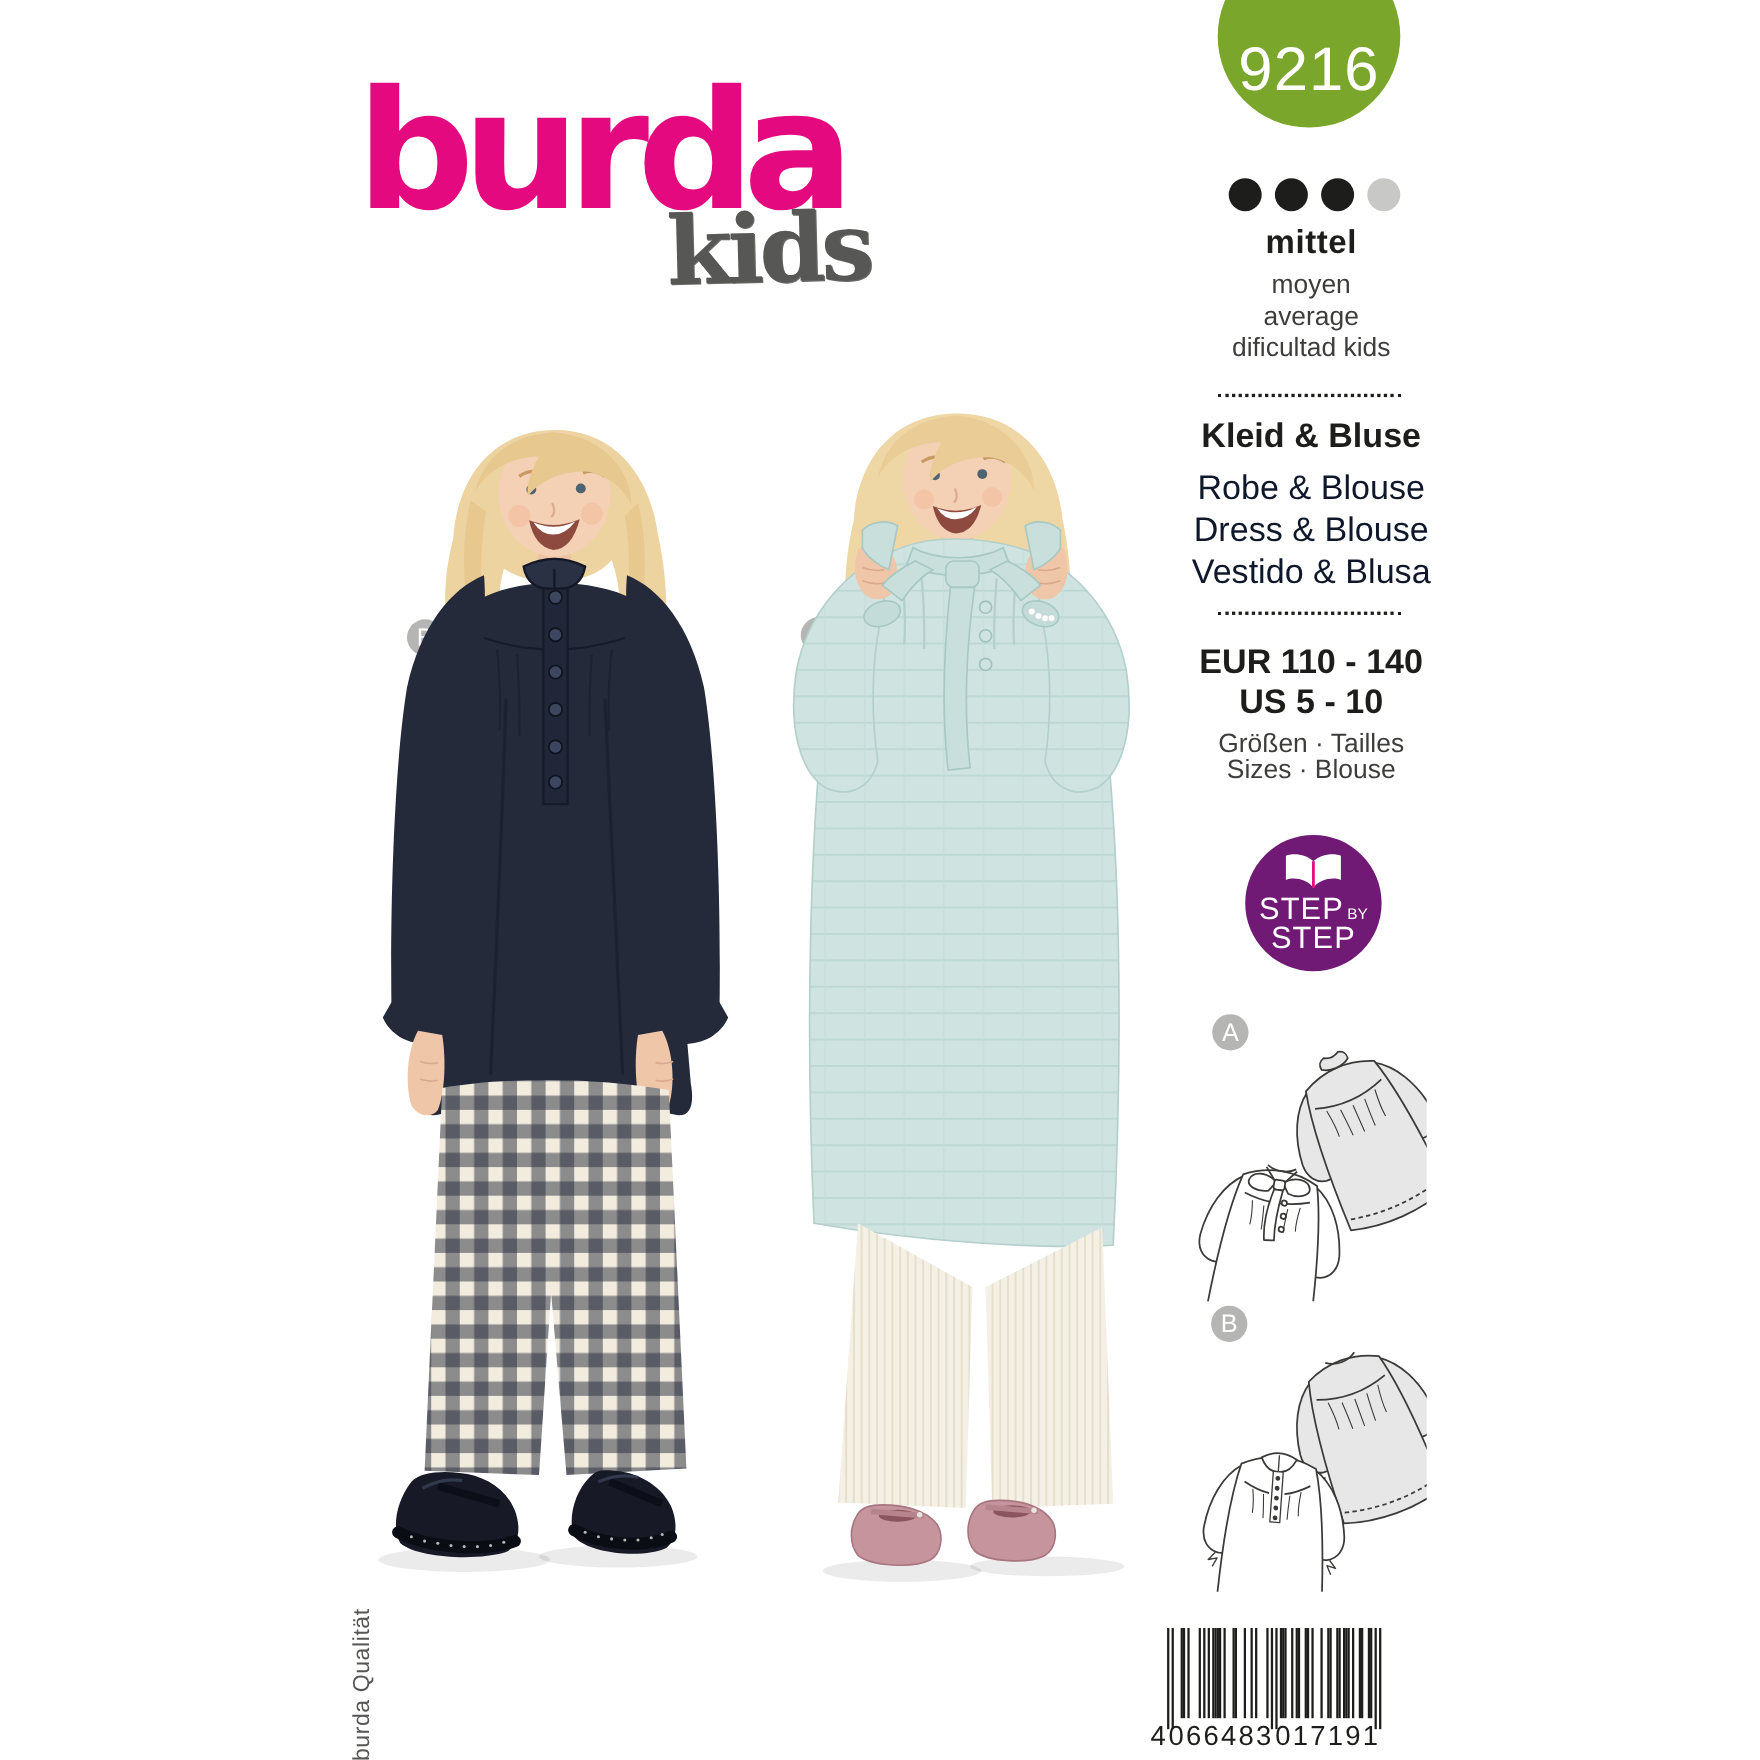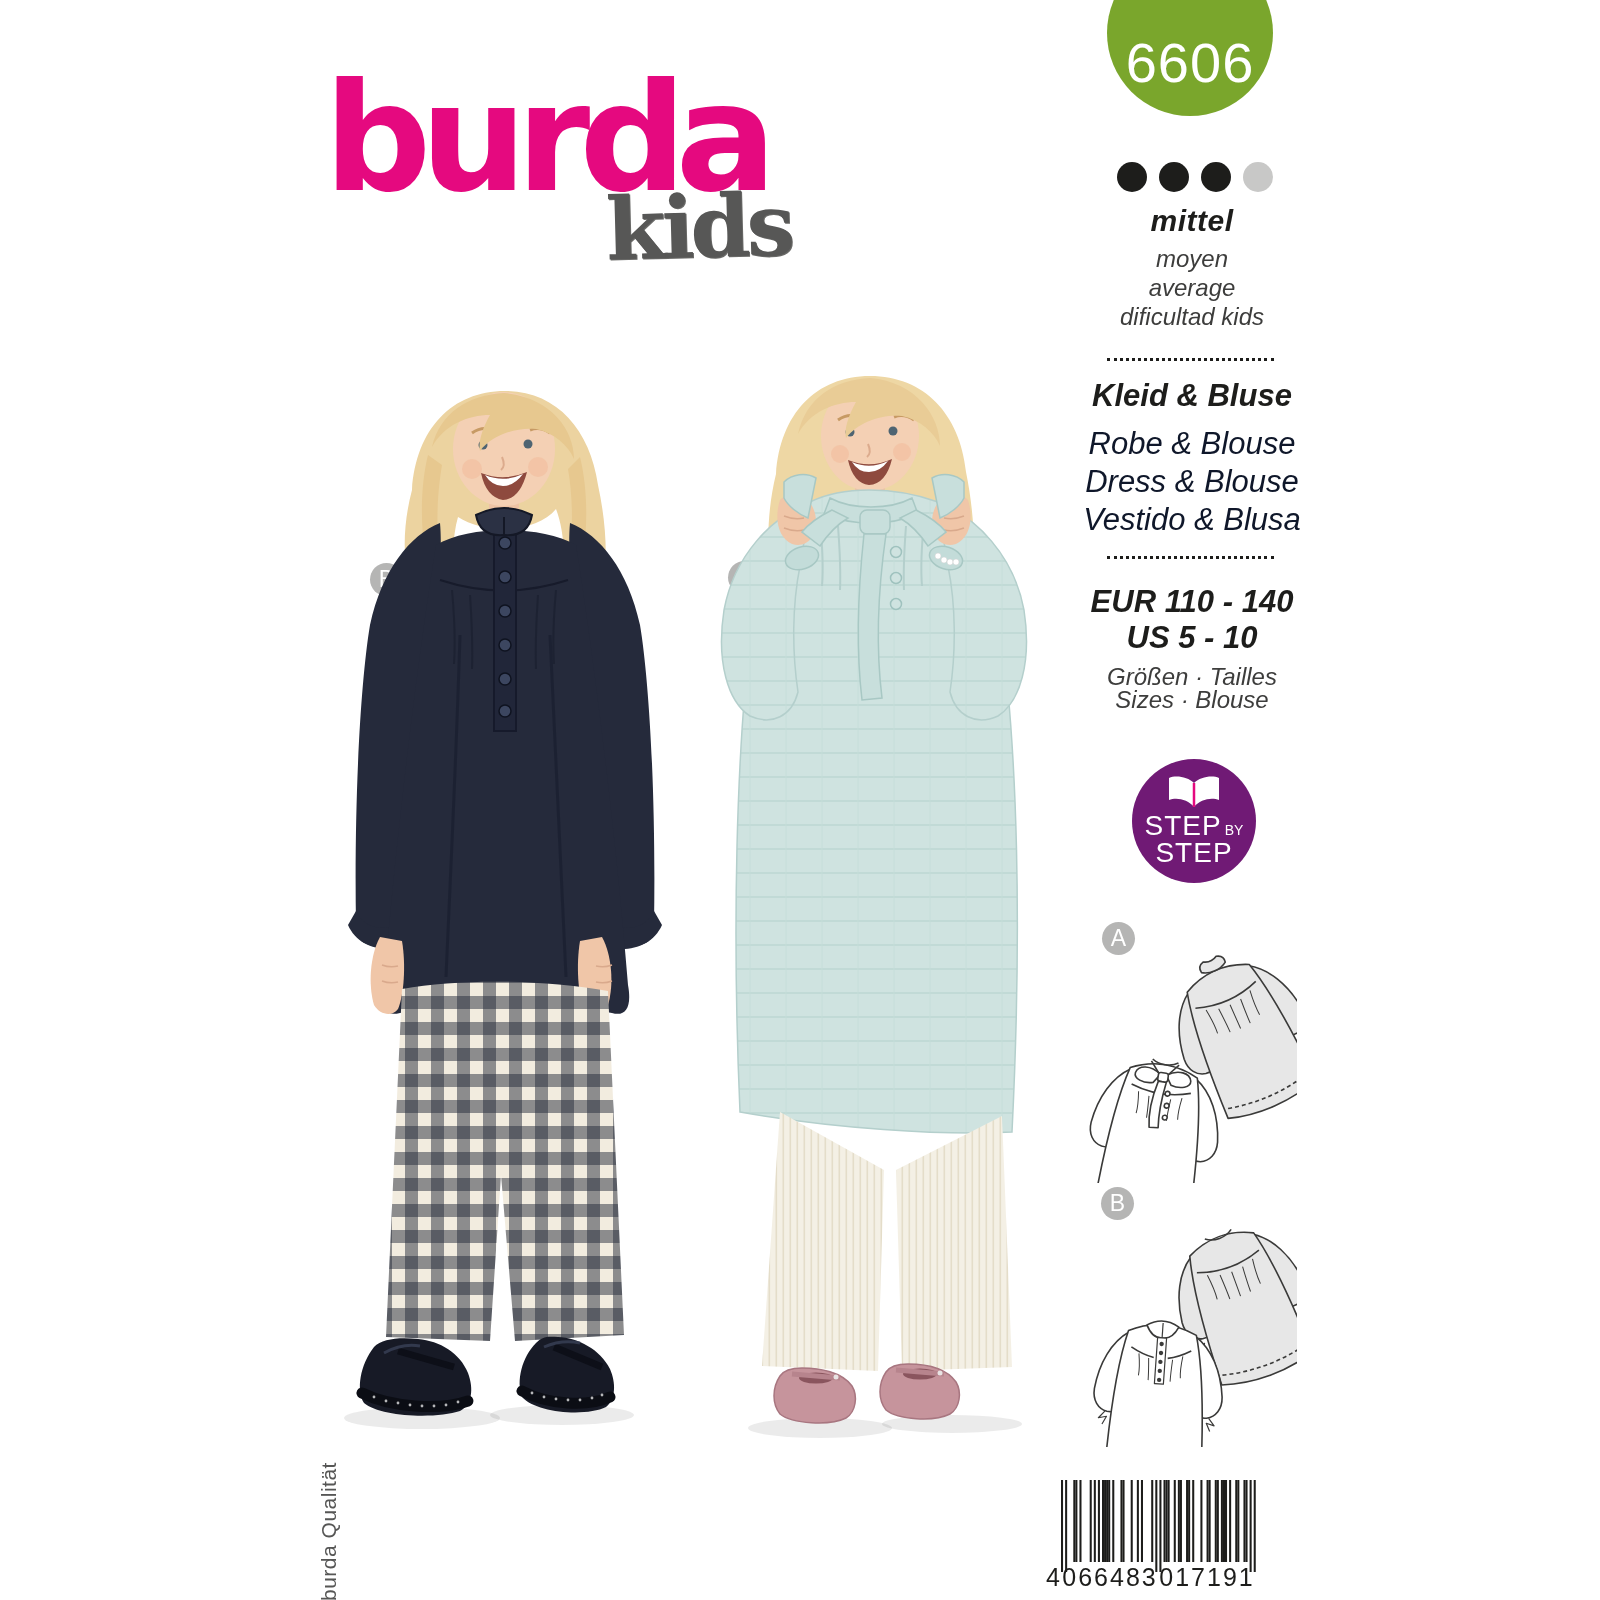--- a/index.html
+++ b/index.html
@@ -15,21 +15,21 @@
 
   
   .pattern-badge{position:absolute;left:1107px;top:-50px;width:166px;height:166px;border-radius:50%;
       background:#7aa62c;display:flex;align-items:flex-end;justify-content:center;}
   .pattern-number{color:#fff;font-size:56px;line-height:56px;padding-bottom:25px;letter-spacing:1px;}
 
   .difficulty-dots{position:absolute;left:1117px;top:162px;width:156px;display:flex;gap:12px;}
   .dot{width:30px;height:30px;border-radius:50%;background:#1d1d1b;}
   .dot.empty{background:#c8c8c7;}
 
-  .rc{position:absolute;left:1058px;width:268px;text-align:center;font-style:italic;}
+  .rc{position:absolute;left:1058px;width:268px;text-align:center;}
   .diff-block{top:204px;}
   .diff-title{font-size:30px;font-weight:bold;line-height:34px;margin-bottom:6px;letter-spacing:.5px;}
   .diff-line{font-size:24px;line-height:29px;color:#3d3d3c;}
 
   .dotrule{position:absolute;left:1107px;width:167px;height:0;border-top:3px dotted #1d1d1b;}
 
   .title-block{top:378px;}
   .t-de{font-size:31px;font-weight:bold;line-height:36px;margin-bottom:11px;}
   .t-line{font-size:31px;line-height:38px;color:#0f172a;}
 
@@ -56,21 +56,21 @@
 </style>
 </head>
 <body>
 
 <div class="page">
 
   <div class="logo-burda">burda</div>
   <div class="logo-kids">kids</div>
 
   <div class="pattern-badge">
-    <div class="pattern-number">6606</div>
+    <div class="pattern-number">9216</div>
   </div>
 
   <div class="difficulty-dots">
       <span class="dot"></span>
       <span class="dot"></span>
       <span class="dot"></span>
       <span class="dot empty"></span>
     </div>
   <div class="rc diff-block">
     <div class="diff-title">mittel</div>

